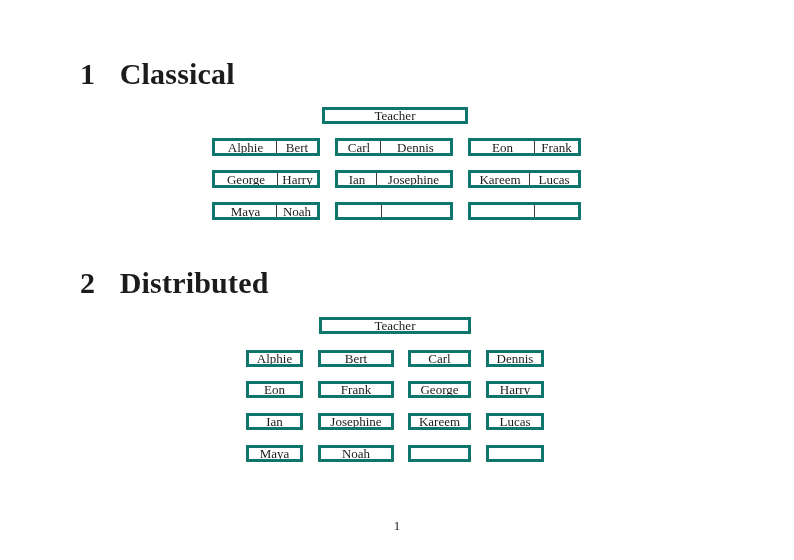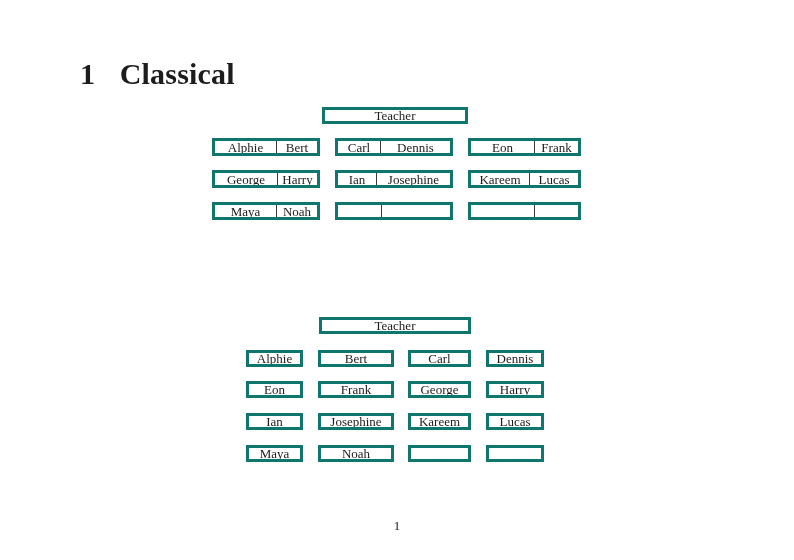--- a/index.html
+++ b/index.html
@@ -102,20 +102,24 @@
     <div class="desk" style="left:335px;top:202px;width:118px;height:18px">
       <div class="cell fixed" style="width:43px"></div>
       <div class="cell"></div>
     </div>
     <div class="desk" style="left:468px;top:202px;width:113px;height:18px">
       <div class="cell fixed" style="width:63px"></div>
       <div class="cell"></div>
     </div>
   </div>
 
+  <div class="heading" style="top:271px">
+    <span class="sec-num">2</span>
+    <span class="sec-title">Distributed</span>
+  </div>
 
   <div>
 
     <div class="desk" style="left:319px;top:317px;width:152px;height:17px">
       <div class="cell">Teacher</div>
     </div>
 
     <div class="desk" style="left:246px;top:350px;width:57px;height:17px">
       <div class="cell">Alphie</div>
     </div>

